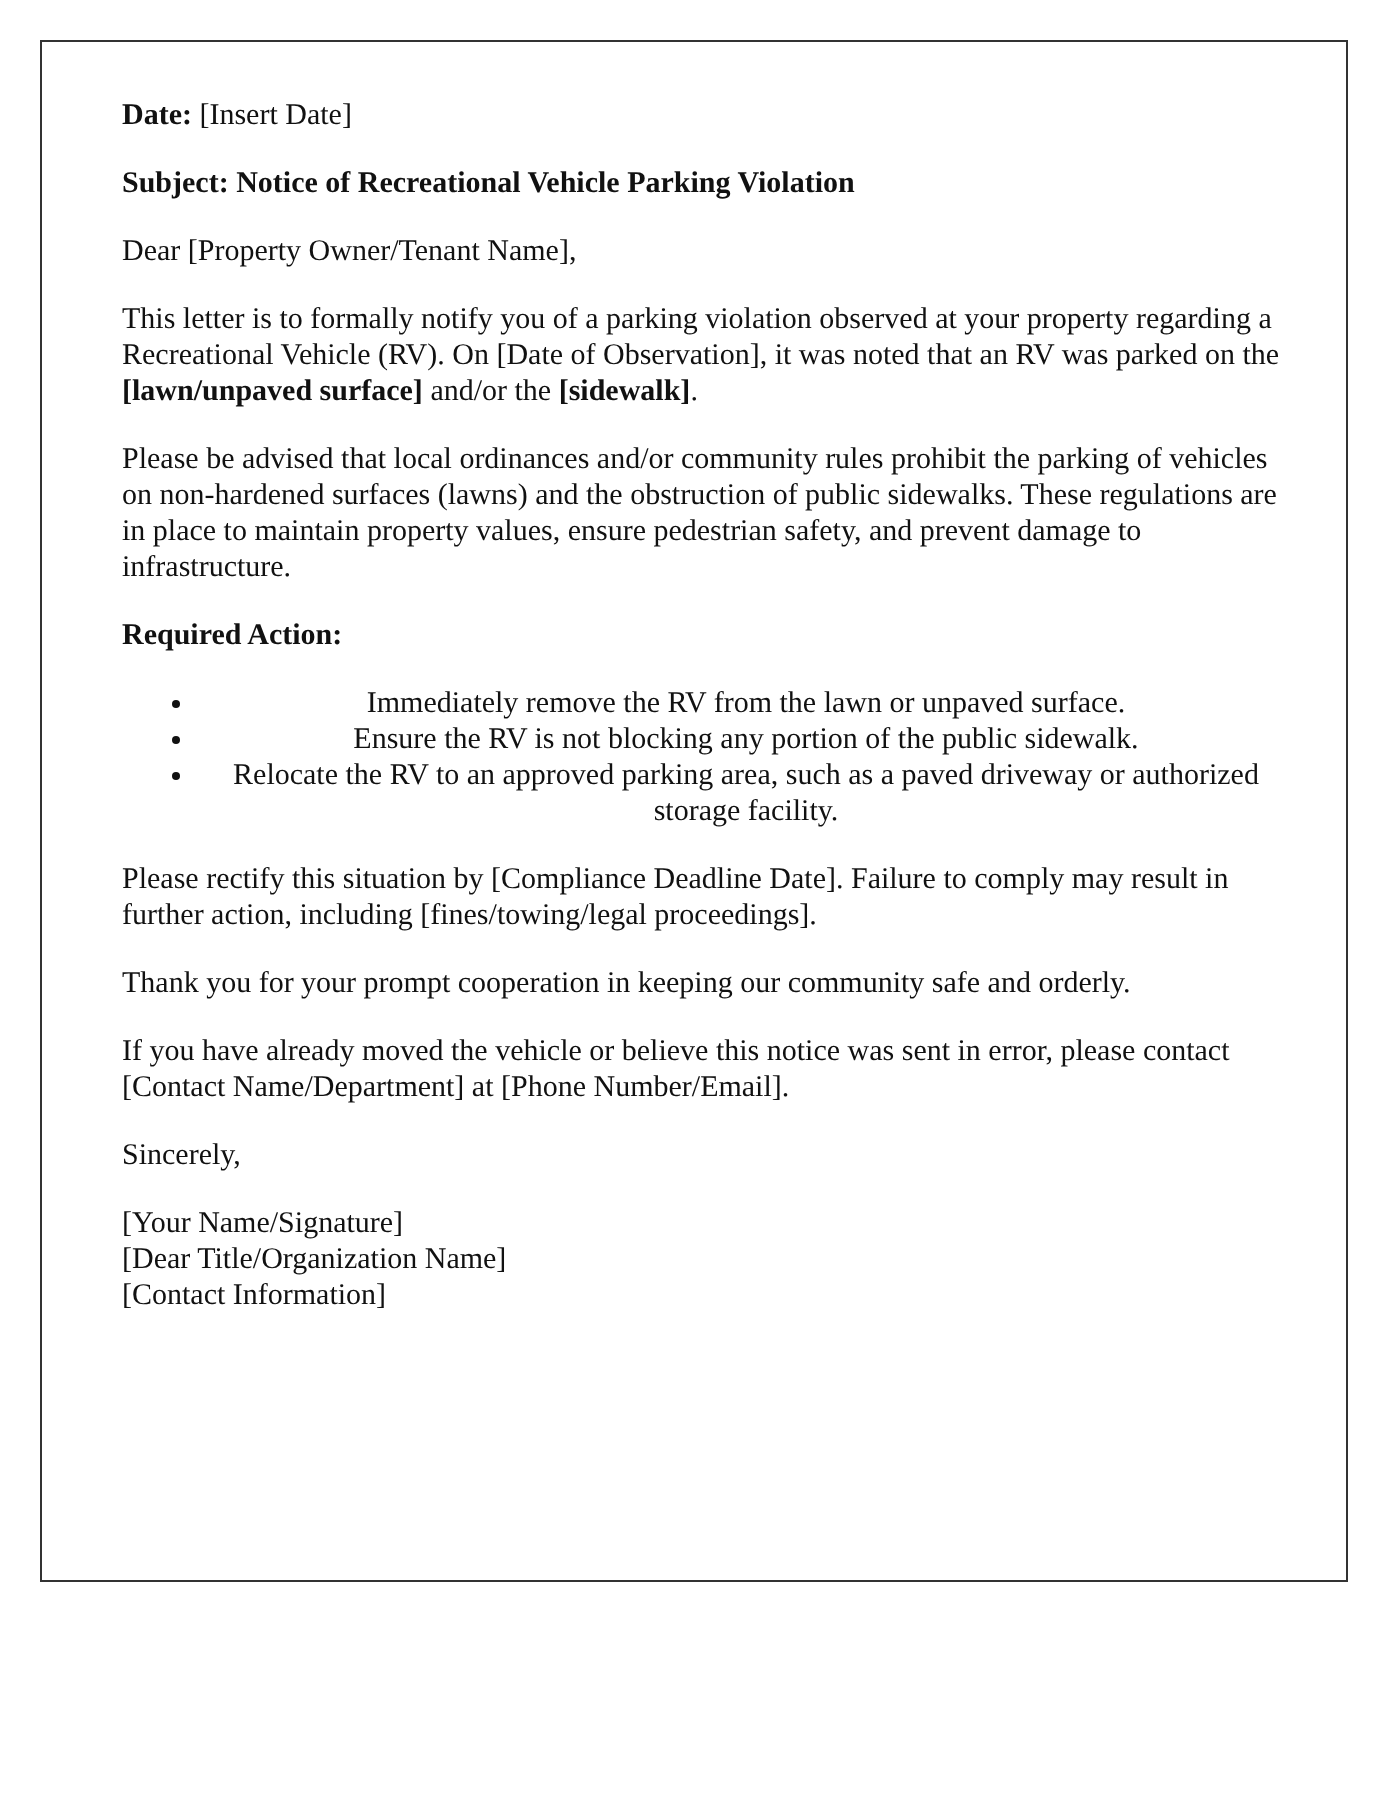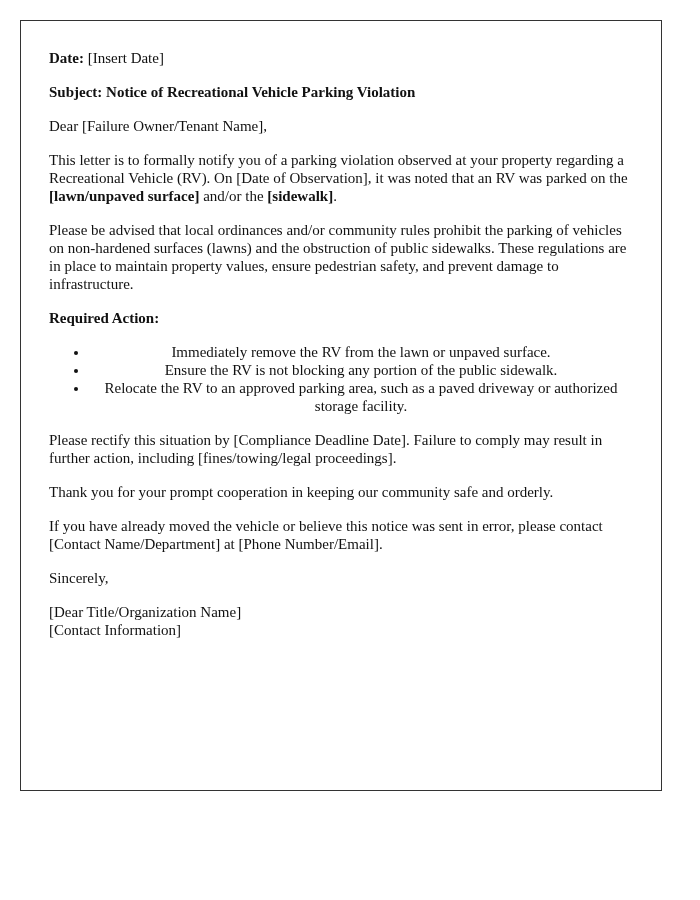--- a/index.html
+++ b/index.html
@@ -16,21 +16,21 @@
     line-height: 18px;
     color: #111111;
   }
   .letter {
     position: absolute;
     left: 20px;
     top: 20px;
     width: 584px;
     height: 713px;
     border: 1px solid #333333;
-    padding: 28px 28px 28px 28px;
+    padding: 28px 28px 28px 40px;
     box-sizing: content-box;
   }
   p {
     margin: 0 0 16px 0;
   }
   .bold { font-weight: bold; }
   ul {
     margin: 0 0 16px 0;
     padding-left: 40px;
     text-align: center;
@@ -47,21 +47,21 @@
 <div class="letter">
 
   <p>
     <span class="bold">Date:</span>
     <span>[Insert Date]</span>
   </p>
 
 
   <p class="bold">Subject: Notice of Recreational Vehicle Parking Violation</p>
 
-  <p>Dear [Failure Owner/Tenant Name],</p>
+  <p>Dear [Property Owner/Tenant Name],</p>
 
   <p><span>This letter is to formally notify you of a parking violation observed at your property regarding a Recreational Vehicle (RV). On [Date of Observation], it was noted that an RV was parked on the </span><span class="bold">[lawn/unpaved surface]</span><span> and/or the </span><span class="bold">[sidewalk]</span><span>.</span></p>
 
   <p>Please be advised that local ordinances and/or community rules prohibit the parking of vehicles on non-hardened surfaces (lawns) and the obstruction of public sidewalks. These regulations are in place to maintain property values, ensure pedestrian safety, and prevent damage to infrastructure.</p>
 
   <p class="bold">Required Action:</p>
 
   <ul>
     <li>Immediately remove the RV from the lawn or unpaved surface.</li>
     <li>Ensure the RV is not blocking any portion of the public sidewalk.</li>
@@ -70,17 +70,18 @@
 
   <p>Please rectify this situation by [Compliance Deadline Date]. Failure to comply may result in further action, including [fines/towing/legal proceedings].</p>
 
   <p>Thank you for your prompt cooperation in keeping our community safe and orderly.</p>
 
   <p>If you have already moved the vehicle or believe this notice was sent in error, please contact [Contact Name/Department] at [Phone Number/Email].</p>
 
   <p>Sincerely,</p>
 
   <p>
+    <span class="sig-line">[Your Name/Signature]</span>
     <span class="sig-line">[Dear Title/Organization Name]</span>
     <span class="sig-line">[Contact Information]</span>
   </p>
 
 </div>
 
 </body></html>

